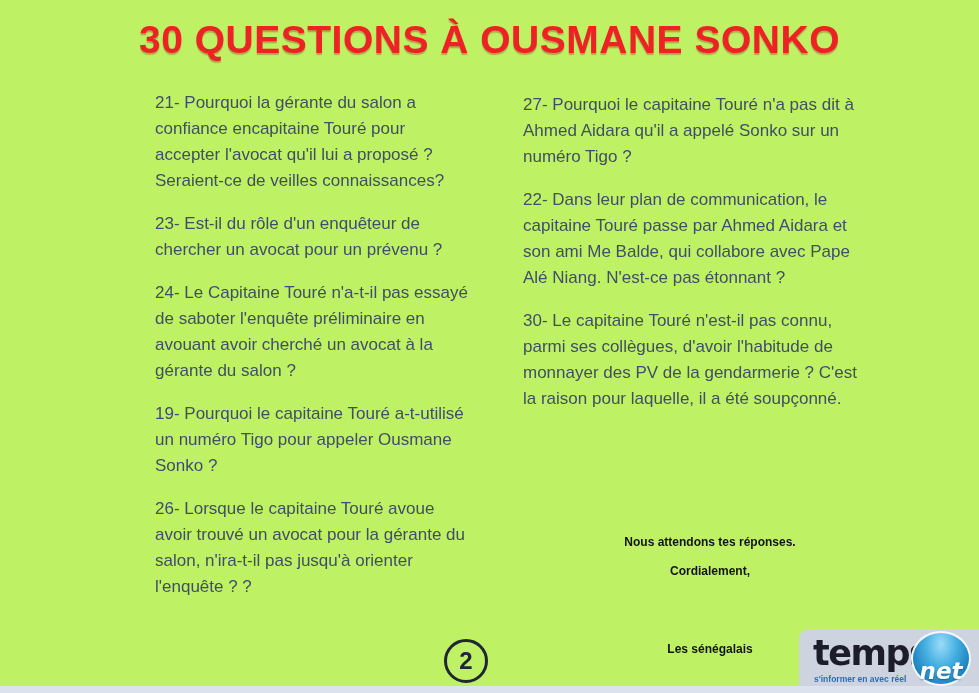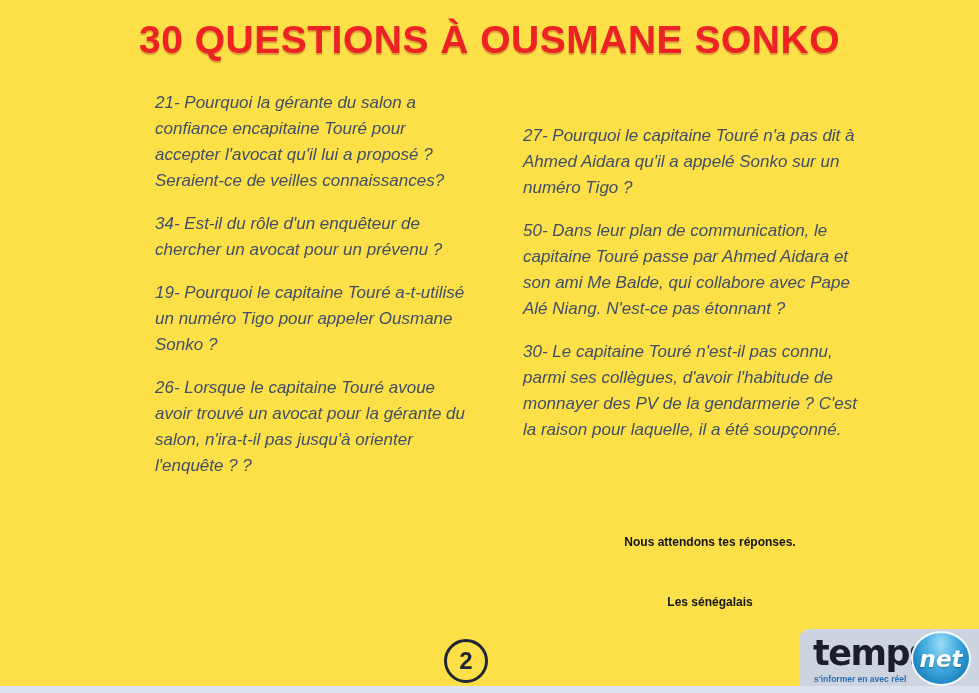--- a/index.html
+++ b/index.html
@@ -5,21 +5,21 @@
   * { margin: 0; padding: 0; box-sizing: border-box; }
   html, body { width: 979px; height: 693px; }
   body {
     font-family: "Liberation Sans", sans-serif;
     overflow: hidden;
   }
   .flyer {
     position: relative;
     width: 979px;
     height: 693px;
-    background: #fde047;
+    background: #bef264;
     overflow: hidden;
   }
   .title {
     position: absolute;
     top: 18px;
     left: 0;
     width: 100%;
     text-align: center;
     font-size: 39px;
     font-weight: 800;
@@ -29,35 +29,35 @@
     font-family: "Liberation Sans", sans-serif;
   }
   .col {
     position: absolute;
     color: #404e68;
     font-size: 17px;
     line-height: 26px;
     font-family: "Liberation Sans", sans-serif;
   }
   .col-left  { left: 155px; top: 90px;  width: 318px; }
-  .col-right { left: 523px; top: 92px;  width: 340px; margin-top: 31px; }
-  .question { margin-bottom: 17px; font-style: italic; }
+  .col-right { left: 523px; top: 92px;  width: 340px; }
+  .question { margin-bottom: 17px; }
   .closing {
     position: absolute;
     left: 515px;
     top: 528px;
     width: 390px;
     text-align: center;
     color: #141414;
     font-size: 12px;
     font-weight: 700;
     line-height: 29px;
   }
   .closing .signature {
-    margin-top: 31px;
+    margin-top: 49px;
   }
   .page-badge {
     position: absolute;
     left: 444px;
     top: 639px;
     width: 44px;
     height: 44px;
     border: 3px solid #202633;
     border-radius: 50%;
     display: flex;
@@ -113,54 +113,56 @@
   .logo-net {
     position: absolute;
     right: 2px;
     top: 0;
     width: 60px;
     height: 55px;
     border-radius: 50%;
     background: radial-gradient(ellipse at 50% 22%, #9bdcf6 0%, #49b2e2 38%, #1178b8 85%, #0d5e92 100%);
     border: 2px solid #f4f8fc;
     display: flex;
-    align-items: center;
+    align-items: flex-end;
     justify-content: center;
   }
   .logo-net span {
     color: #ffffff;
     font-size: 23px;
     font-weight: 800;
     font-style: italic;
     text-shadow: 0 1px 2px rgba(0,40,70,.45);
     font-family: "DejaVu Sans", sans-serif;
   }
 </style>
 </head>
 <body>
 
 <div class="flyer">
 
   <h1 class="title">30 QUESTIONS À OUSMANE SONKO</h1>
 
   <div class="col col-left">
       <p class="question">21- Pourquoi la gérante du salon a confiance encapitaine Touré pour accepter l'avocat qu'il lui a proposé ? Seraient-ce de veilles connaissances?</p>
-      <p class="question">34- Est-il du rôle d'un enquêteur de chercher un avocat pour un prévenu ?</p>
+      <p class="question">23- Est-il du rôle d'un enquêteur de chercher un avocat pour un prévenu ?</p>
+      <p class="question">24- Le Capitaine Touré n'a-t-il pas essayé de saboter l'enquête préliminaire en avouant avoir cherché un avocat à la gérante du salon ?</p>
       <p class="question">19- Pourquoi le capitaine Touré a-t-utilisé un numéro Tigo pour appeler Ousmane Sonko ?</p>
       <p class="question">26- Lorsque le capitaine Touré avoue avoir trouvé un avocat pour la gérante du salon, n'ira-t-il pas jusqu'à orienter l'enquête ? ?</p>
     </div>
 
   <div class="col col-right">
       <p class="question">27- Pourquoi le capitaine Touré n'a pas dit à Ahmed Aidara qu'il a appelé Sonko sur un numéro Tigo ?</p>
-      <p class="question">50- Dans leur plan de communication, le capitaine Touré passe par Ahmed Aidara et son ami Me Balde, qui collabore avec Pape Alé Niang. N'est-ce pas étonnant ?</p>
+      <p class="question">22- Dans leur plan de communication, le capitaine Touré passe par Ahmed Aidara et son ami Me Balde, qui collabore avec Pape Alé Niang. N'est-ce pas étonnant ?</p>
       <p class="question">30- Le capitaine Touré n'est-il pas connu, parmi ses collègues, d'avoir l'habitude de monnayer des PV de la gendarmerie ? C'est la raison pour laquelle, il a été soupçonné.</p>
     </div>
 
   <div class="closing">
     <div>Nous attendons tes réponses.</div>
+    <div>Cordialement,</div>
     <div class="signature">Les sénégalais</div>
   </div>
 
   <div class="page-badge">
     <span>2</span>
   </div>
 
   <div class="logo-panel"></div>
   <div class="bottom-strip"></div>
 

